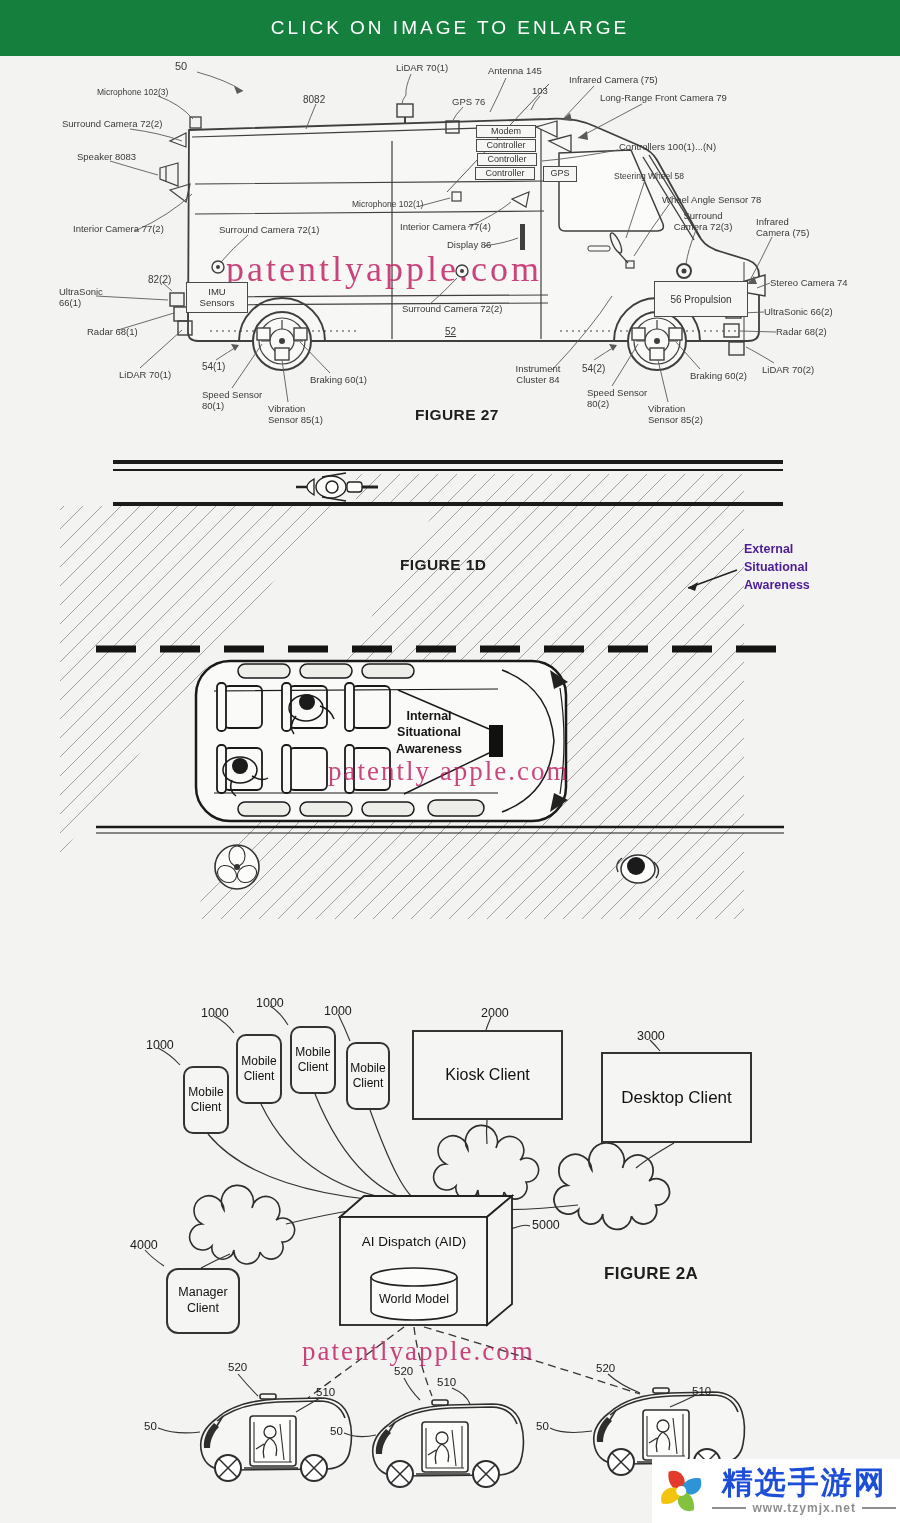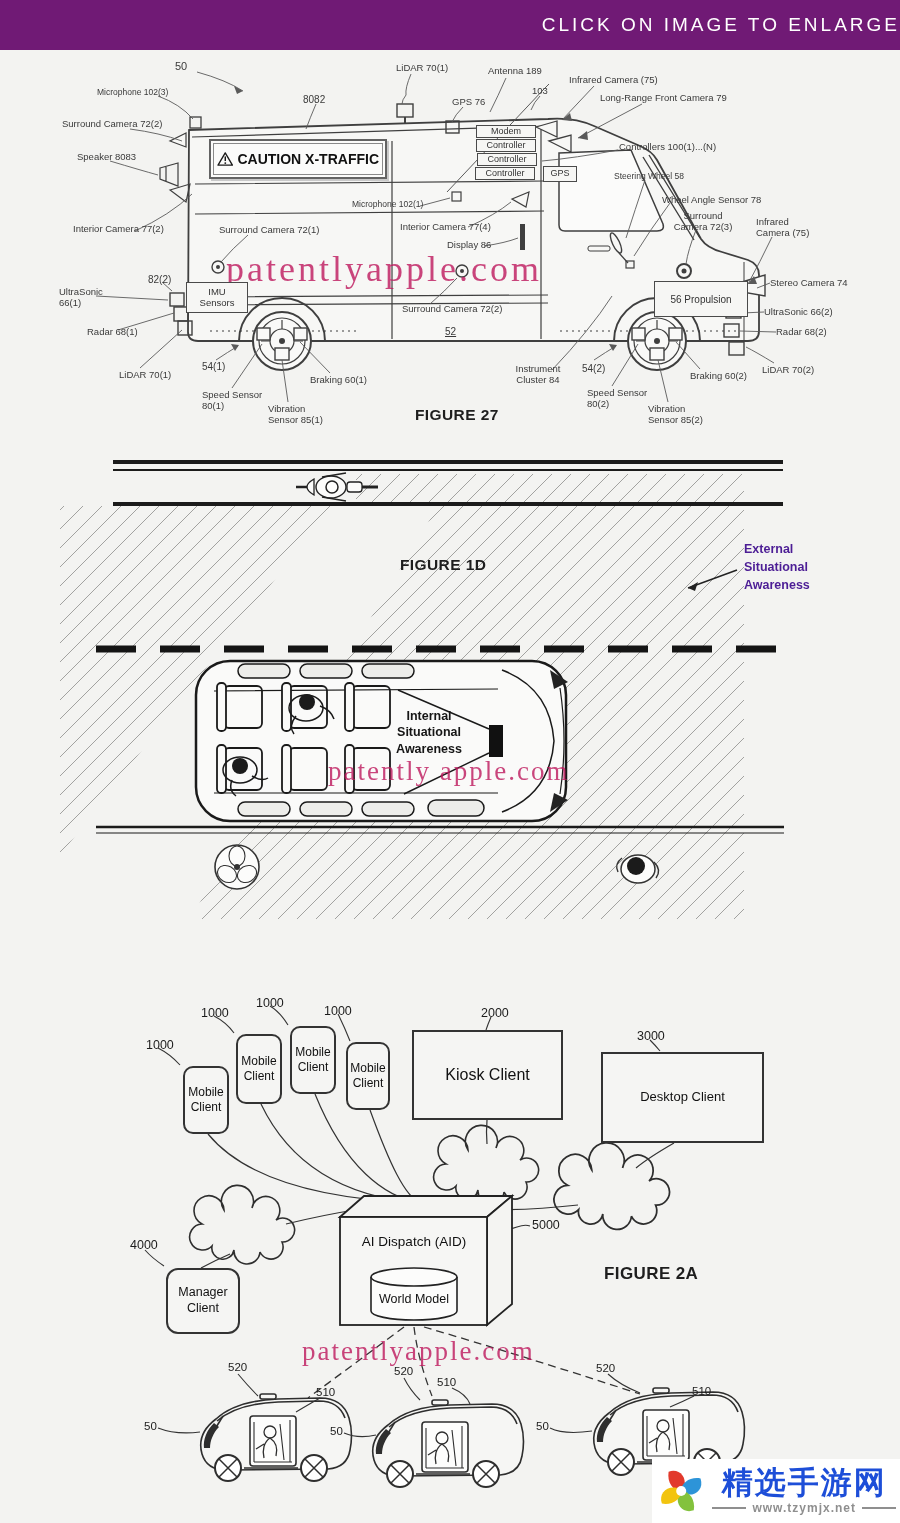--- a/index.html
+++ b/index.html
@@ -1,19 +1,19 @@
 <!DOCTYPE html>
 <html><head>
 <meta charset="utf-8">
 <style>
   html,body{margin:0;padding:0;background:#fff}
   .page{position:relative;width:900px;height:1523px;background:#f3f3f1;overflow:hidden;
         font-family:"Liberation Sans",sans-serif}
-  .hdr{position:absolute;left:0;top:0;width:900px;height:50px;background:#701a75;z-index:7;
-       display:flex;align-items:center;justify-content:flex-end}
+  .hdr{position:absolute;left:0;top:0;width:900px;height:56px;background:#15803d;z-index:7;
+       display:flex;align-items:center;justify-content:center}
   .hdr span{color:#fff;font-size:19px;letter-spacing:3px;font-weight:400}
   svg.art{position:absolute;left:0;top:0;z-index:1}
   .lbl{position:absolute;z-index:4;font-size:9.5px;color:#3a3a3a;line-height:1.18;white-space:pre-line}
   .c{text-align:center}
   .s8{font-size:8.5px}.s10{font-size:10px}.s11{font-size:11px}
   .u{text-decoration:underline}
   .cap{position:absolute;z-index:4;font-weight:bold;color:#1e1e1e;font-size:15.5px;letter-spacing:.4px}
   .cbox{position:absolute;z-index:3;border:1.4px solid #4a4a4a;background:#f6f6f4;color:#333;
         display:flex;align-items:center;justify-content:center;text-align:center;
         font-size:9px;line-height:1.1;white-space:pre-line;box-sizing:border-box}
@@ -341,45 +341,35 @@
         <path d="M404,1378 Q410,1390 420,1400"></path>
         <path d="M452,1388 Q466,1394 470,1404"></path>
         <path d="M344,1433 Q358,1439 376,1435"></path>
         <path d="M608,1374 Q620,1385 640,1393"></path>
         <path d="M694,1396 Q682,1402 670,1407"></path>
         <path d="M550,1428 Q564,1435 592,1431"></path>
       </g>
     </g>
   </svg>
 
-  <div class="sign">
-    <div class="sign-in">
-      <svg width="26" height="24" viewBox="0 0 32 28">
-        <path d="M16,2 L30,26 L2,26 Z" fill="none" stroke="#1a1a1a" stroke-width="2.6" stroke-linejoin="round"></path>
-        <rect x="14.7" y="9" width="2.8" height="9" fill="#1a1a1a"></rect>
-        <circle cx="16.1" cy="22" r="1.9" fill="#1a1a1a"></circle>
-      </svg>
-      <span class="sign-txt">CAUTION X-TRAFFIC</span>
-    </div>
-  </div>
 
   <div class="cbox" style="left:476px;top:125px;width:60px;height:13px">Modem</div>
   <div class="cbox" style="left:476px;top:139px;width:60px;height:13px">Controller</div>
   <div class="cbox" style="left:477px;top:153px;width:60px;height:13px">Controller</div>
   <div class="cbox" style="left:475px;top:167px;width:60px;height:13px">Controller</div>
   <div class="cbox" style="left:543px;top:166px;width:34px;height:16px">GPS</div>
   <div class="cbox" style="left:186px;top:282px;width:62px;height:31px;font-size:9.5px">IMU
 Sensors</div>
   <div class="cbox" style="left:654px;top:281px;width:94px;height:36px;font-size:10px">56  Propulsion</div>
 
   <span class="lbl s11" style="left:175px;top:60px">50</span>
   <span class="lbl s8" style="left:97px;top:87px">Microphone 102(3)</span>
   <span class="lbl s10" style="left:303px;top:94px">8082</span>
   <span class="lbl" style="left:396px;top:62px">LiDAR 70(1)</span>
-  <span class="lbl" style="left:488px;top:65px">Antenna 189</span>
+  <span class="lbl" style="left:488px;top:65px">Antenna 145</span>
   <span class="lbl" style="left:452px;top:96px">GPS 76</span>
   <span class="lbl" style="left:532px;top:85px">103</span>
   <span class="lbl" style="left:569px;top:74px">Infrared Camera (75)</span>
   <span class="lbl" style="left:600px;top:92px">Long-Range Front Camera 79</span>
   <span class="lbl" style="left:62px;top:118px">Surround Camera 72(2)</span>
   <span class="lbl" style="left:619px;top:141px">Controllers 100(1)...(N)</span>
   <span class="lbl" style="left:77px;top:151px">Speaker 8083</span>
   <span class="lbl s8" style="left:614px;top:171px">Steering Wheel 58</span>
   <span class="lbl" style="left:662px;top:194px">Wheel Angle Sensor 78</span>
   <span class="lbl c" style="left:672px;top:210px;width:62px">Surround
@@ -431,21 +421,21 @@
 
   <div class="node rnd" style="left:183px;top:1066px;width:46px;height:68px;font-size:12px">Mobile
 Client</div>
   <div class="node rnd" style="left:236px;top:1034px;width:46px;height:70px;font-size:12px">Mobile
 Client</div>
   <div class="node rnd" style="left:290px;top:1026px;width:46px;height:68px;font-size:12px">Mobile
 Client</div>
   <div class="node rnd" style="left:346px;top:1042px;width:44px;height:68px;font-size:12px">Mobile
 Client</div>
   <div class="node" style="left:412px;top:1030px;width:151px;height:90px;font-size:16px">Kiosk Client</div>
-  <div class="node" style="left:601px;top:1052px;width:163px;height:91px;font-size:13px">Desktop Client</div>
+  <div class="node" style="left:601px;top:1052px;width:151px;height:91px;font-size:17px">Desktop Client</div>
   <div class="node" style="left:166px;top:1268px;width:74px;height:66px;border-radius:12px;font-size:12.5px">Manager
 Client</div>
 
   <span class="ref" style="left:146px;top:1038px">1000</span>
   <span class="ref" style="left:201px;top:1006px">1000</span>
   <span class="ref" style="left:256px;top:996px">1000</span>
   <span class="ref" style="left:324px;top:1004px">1000</span>
   <span class="ref" style="left:481px;top:1006px">2000</span>
   <span class="ref" style="left:637px;top:1029px">3000</span>
   <span class="ref" style="left:130px;top:1238px">4000</span>

